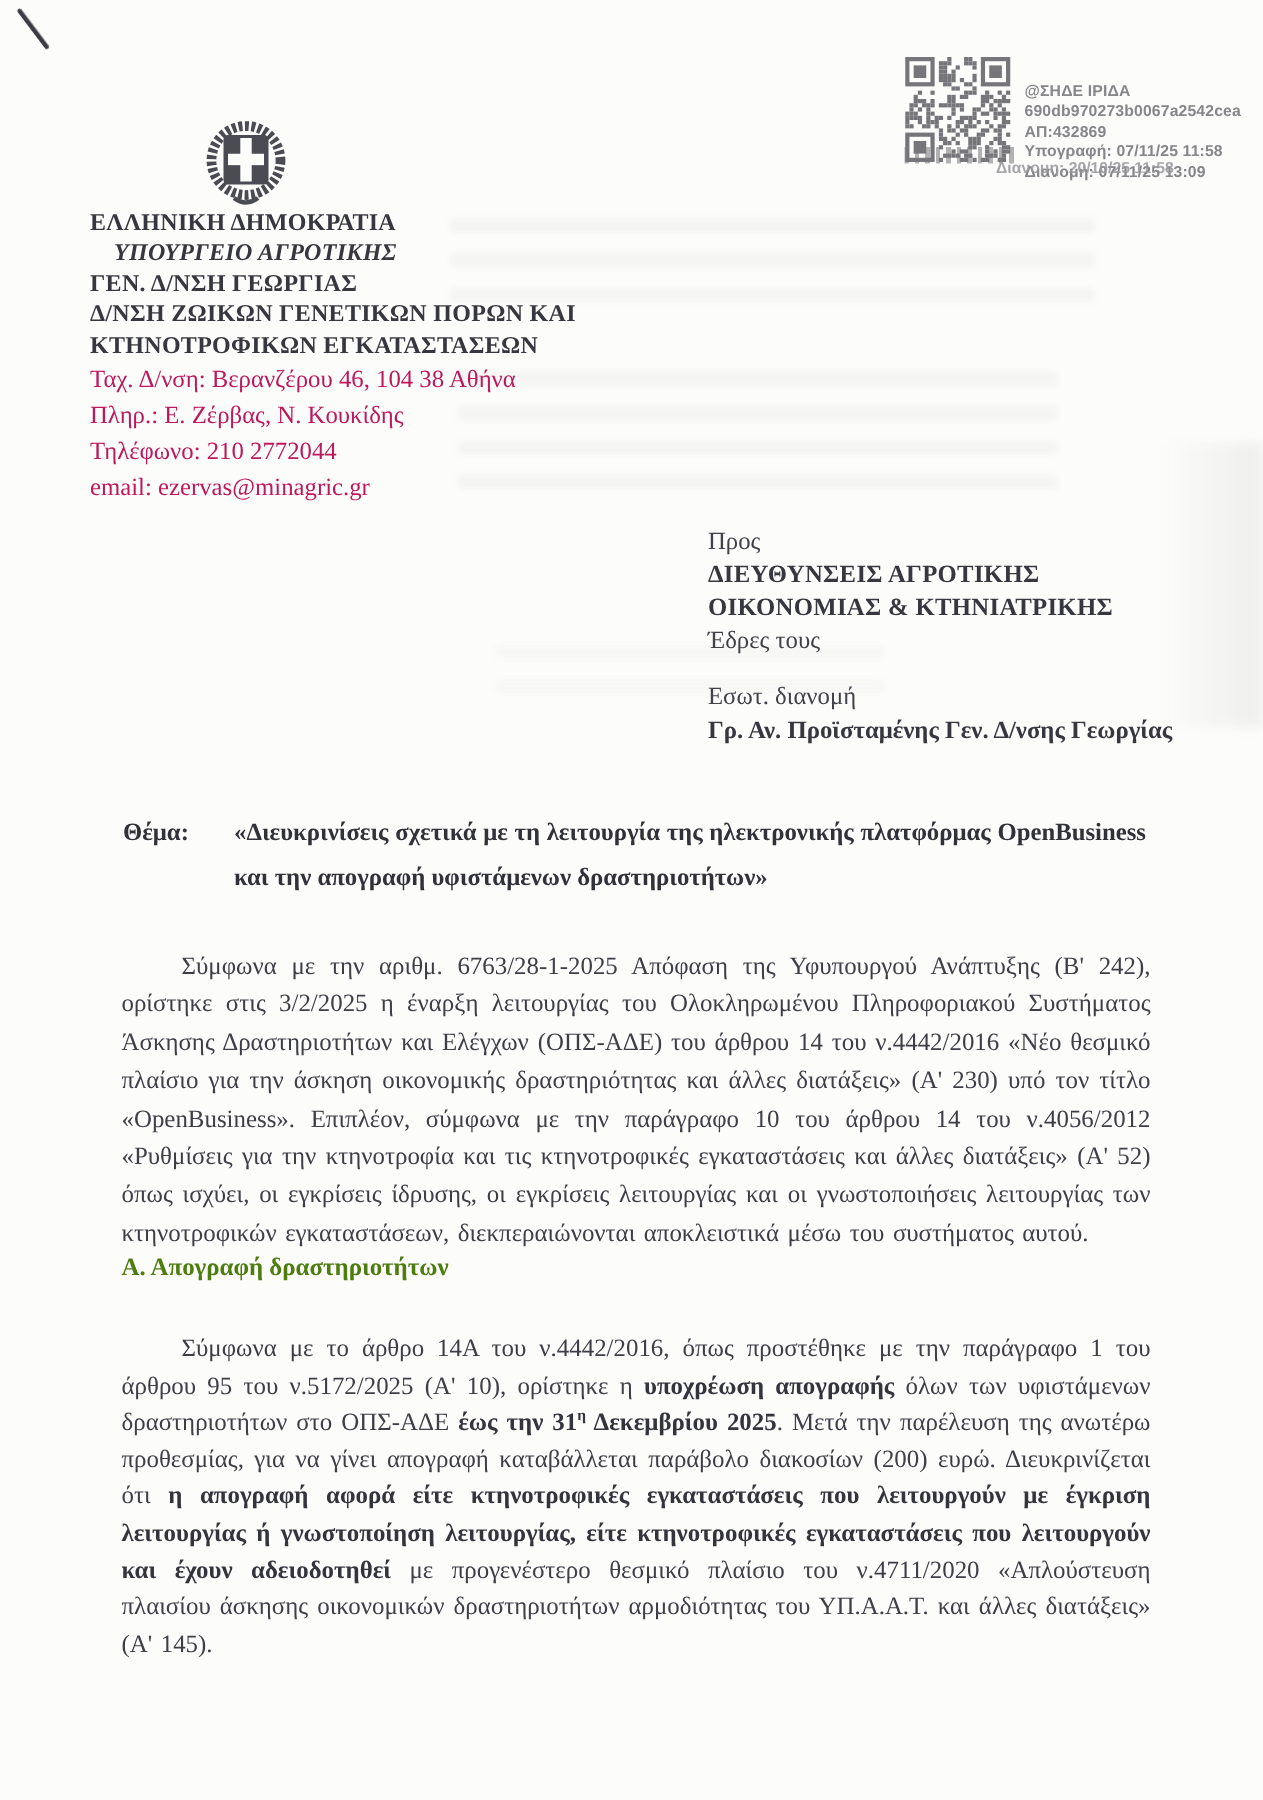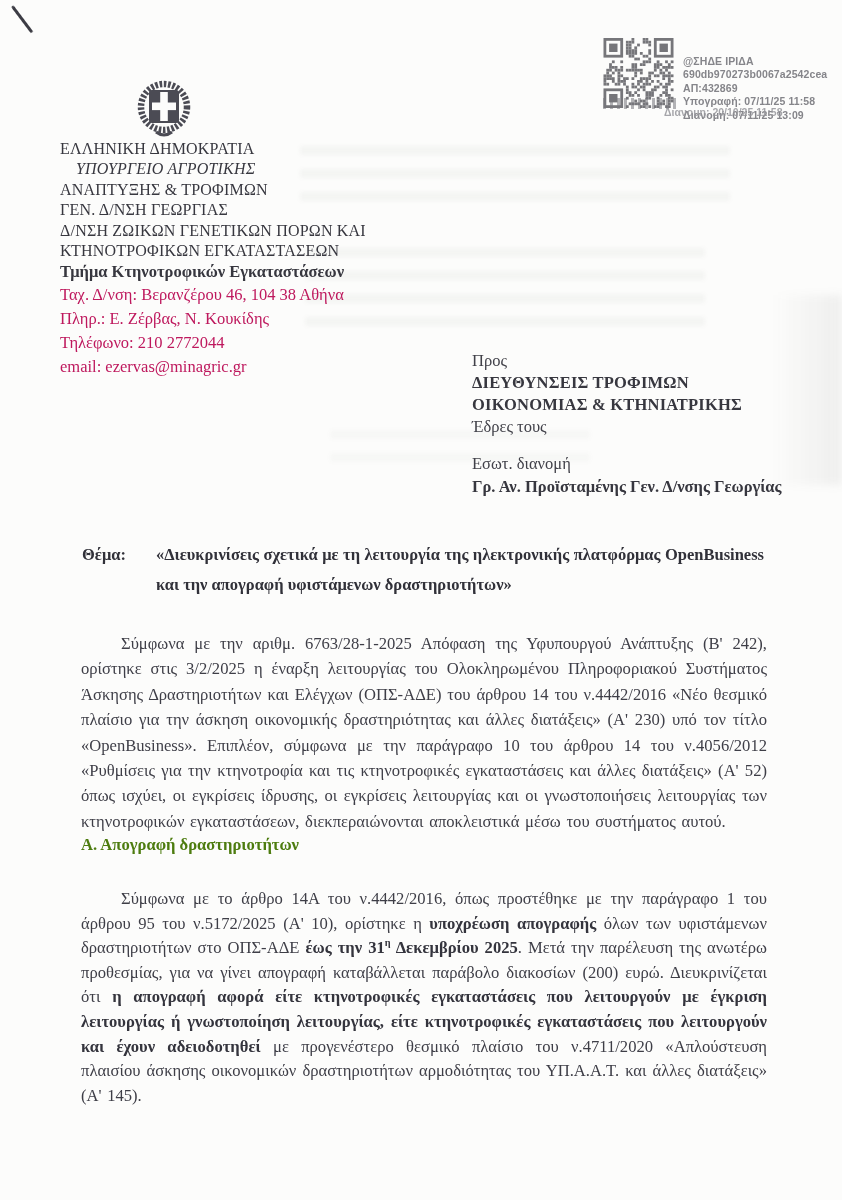--- a/index.html
+++ b/index.html
@@ -46,21 +46,21 @@
   .qr-tail{
     position:absolute;left:1px;top:61px;width:73px;height:11px;opacity:.55;
     background:repeating-linear-gradient(90deg,#77777c 0 3px,transparent 3px 7px);
     filter:blur(0.4px);
   }
   
   .emblem{position:absolute;left:136px;top:79px;width:56px;height:61px;}
   
   .letterhead{position:absolute;left:60px;top:139px;width:400px;}
   .lh{white-space:nowrap;}
-  .caps{font-size:16px;font-weight:normal;line-height:20.4px;letter-spacing:.2px;color:#37373f;}
+  .caps{font-size:16px;font-weight:bold;line-height:20.4px;letter-spacing:.2px;color:#37373f;}
   .it{font-style:italic;margin-left:16px;}
   .dept{font-size:16.5px;font-weight:bold;line-height:22px;color:#37373f;}
   .plain{font-size:16.5px;font-weight:normal;line-height:24px;color:#be185d;}
   
   .recipient{position:absolute;left:472px;top:350px;width:340px;font-size:16.5px;}
   .r-reg{line-height:22px;color:#414149;}
   .r-bold{line-height:22px;font-weight:bold;letter-spacing:.2px;color:#37373f;}
   .r-gap{height:15px;}
   .r-bold2{line-height:23px;font-weight:bold;color:#37373f;white-space:nowrap;}
   
@@ -328,34 +328,32 @@
     <circle cx="28" cy="28" r="19" fill="#fcfcfb"></circle>
     <rect x="13" y="11" width="30" height="33" rx="3" fill="#4b4b54"></rect>
     <rect x="24.2" y="13" width="7.6" height="29" fill="#fcfcfb"></rect>
     <rect x="16" y="23.5" width="24" height="7.6" fill="#fcfcfb"></rect>
     <path d="M20 53 Q28 59 36 53" fill="none" stroke="#4b4b54" stroke-width="3"></path>
   </svg>
 
   <div class="letterhead">
     <div class="lh caps">ΕΛΛΗΝΙΚΗ ΔΗΜΟΚΡΑΤΙΑ</div>
     <div class="lh caps it">ΥΠΟΥΡΓΕΙΟ ΑΓΡΟΤΙΚΗΣ</div>
-    <div class="lh caps">ΑΝΑΠΤΥΞΗΣ &amp; ΤΡΟΦΙΜΩΝ</div>
     <div class="lh caps">ΓΕΝ. Δ/ΝΣΗ ΓΕΩΡΓΙΑΣ</div>
     <div class="lh caps">Δ/ΝΣΗ ΖΩΙΚΩΝ ΓΕΝΕΤΙΚΩΝ ΠΟΡΩΝ ΚΑΙ</div>
     <div class="lh caps">ΚΤΗΝΟΤΡΟΦΙΚΩΝ ΕΓΚΑΤΑΣΤΑΣΕΩΝ</div>
-    <div class="lh dept">Τμήμα Κτηνοτροφικών Εγκαταστάσεων</div>
     <div class="lh plain">Ταχ. Δ/νση: Βερανζέρου 46, 104 38 Αθήνα</div>
     <div class="lh plain">Πληρ.: Ε. Ζέρβας, Ν. Κουκίδης</div>
     <div class="lh plain">Τηλέφωνο: 210 2772044</div>
     <div class="lh plain">email: ezervas@minagric.gr</div>
   </div>
 
   <div class="recipient">
     <div class="r-reg">Προς</div>
-    <div class="r-bold">ΔΙΕΥΘΥΝΣΕΙΣ ΤΡΟΦΙΜΩΝ</div>
+    <div class="r-bold">ΔΙΕΥΘΥΝΣΕΙΣ ΑΓΡΟΤΙΚΗΣ</div>
     <div class="r-bold">ΟΙΚΟΝΟΜΙΑΣ &amp; ΚΤΗΝΙΑΤΡΙΚΗΣ</div>
     <div class="r-reg">Έδρες τους</div>
     <div class="r-gap"></div>
     <div class="r-reg">Εσωτ. διανομή</div>
     <div class="r-bold2">Γρ. Αν. Προϊσταμένης Γεν. Δ/νσης Γεωργίας</div>
   </div>
 
   <div class="subject">
     <div class="s-label">Θέμα:</div>
     <div class="s-text">«Διευκρινίσεις σχετικά με τη λειτουργία της ηλεκτρονικής πλατφόρμας OpenBusiness και την απογραφή υφιστάμενων δραστηριοτήτων»</div>

